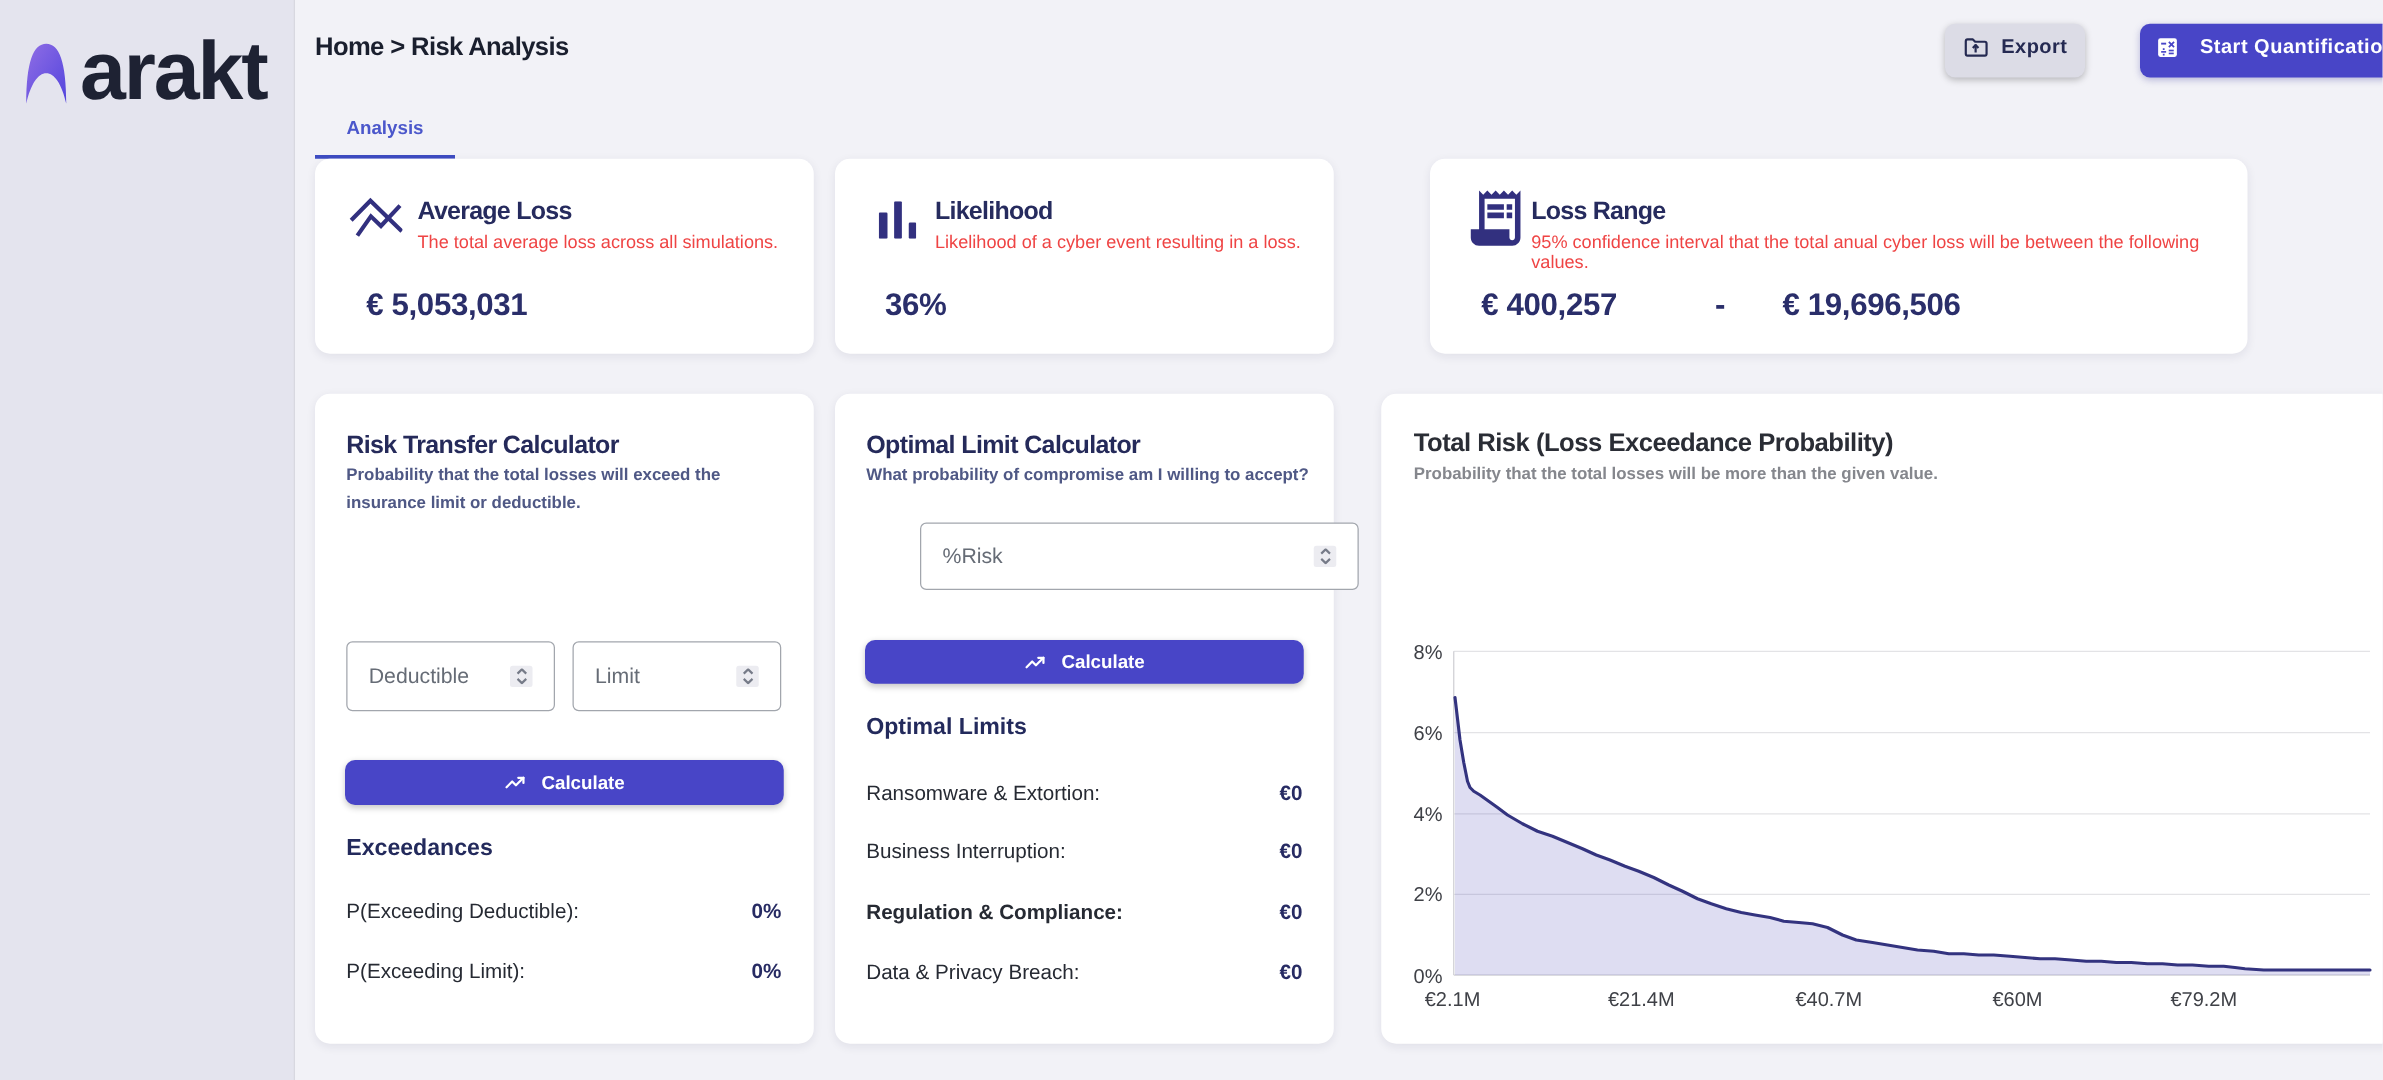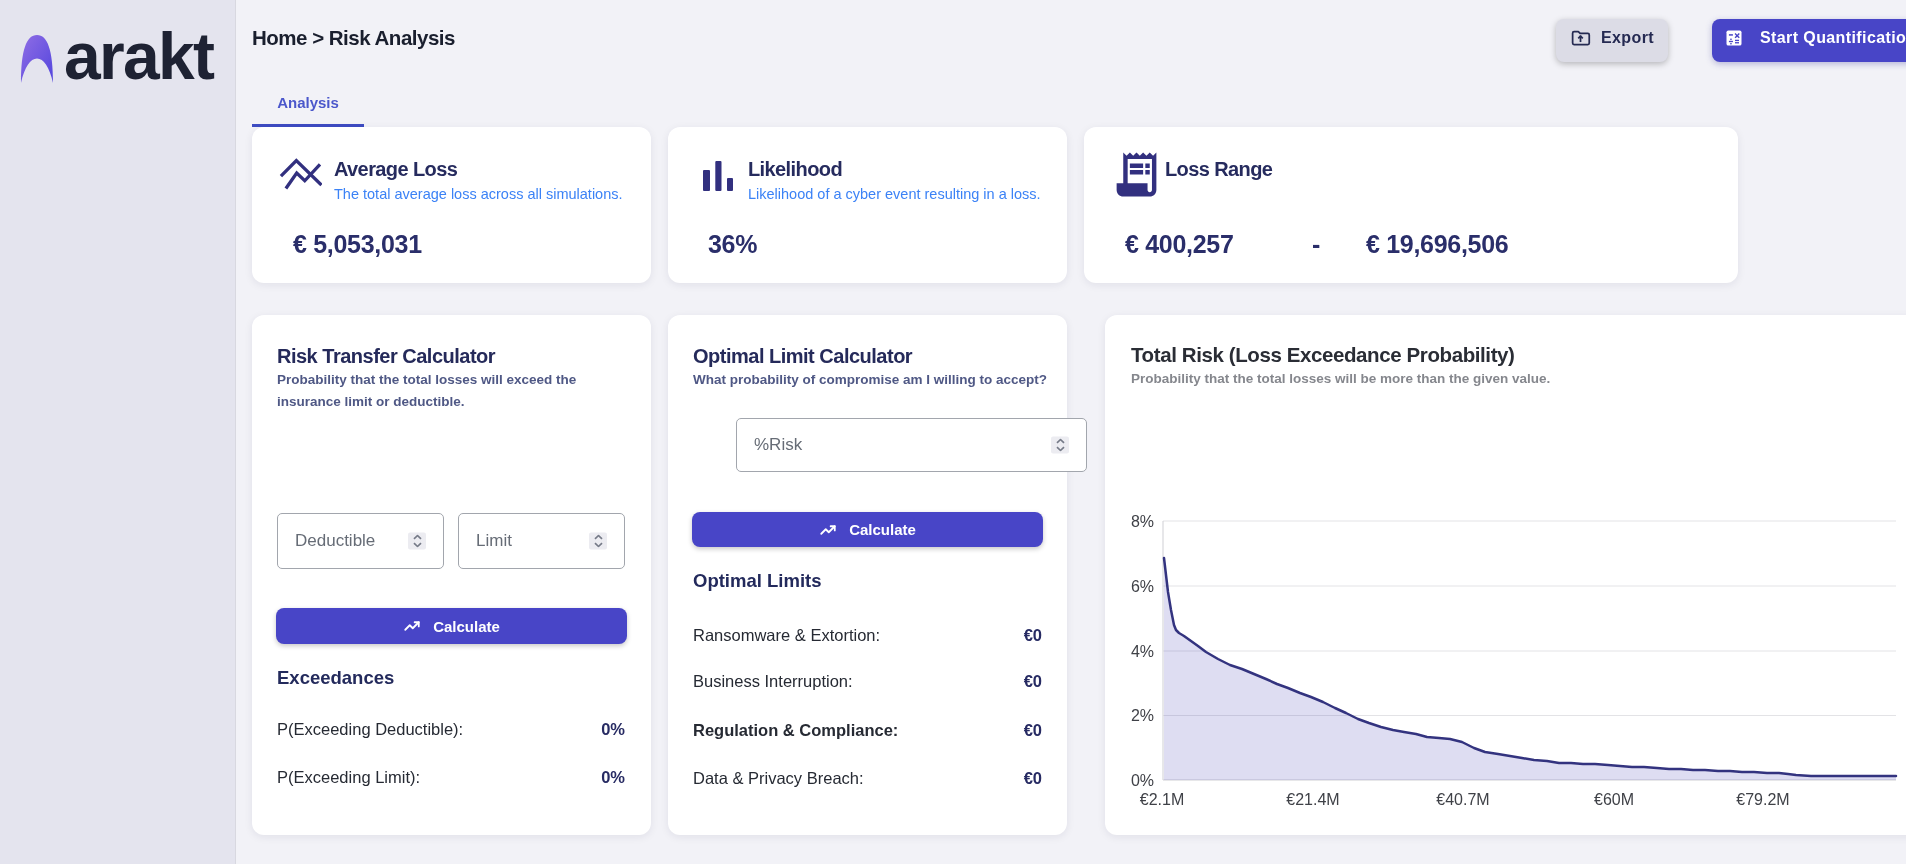--- a/index.html
+++ b/index.html
@@ -18,21 +18,21 @@
   #btn-export { left:1556px; width:112px; background:#dcdce6; color:#252a52; box-shadow:0 2px 6px rgba(0,0,0,0.25); }
   #btn-start { left:1680px; width:220px; background:#4845c7; color:#ffffff; box-shadow:0 2px 6px rgba(70,70,160,0.35); justify-content:flex-start; padding-left:12px;margin-left:32px; }
   .topbtn svg { margin-right:10px; }
 
   
   #tab { position:absolute; left:252px; top:94px; width:112px; text-align:center; font-size:15px; font-weight:700; color:#4b57cb; }
   #tabline { position:absolute; left:252px; top:124px; width:112px; height:3px; background:#3e4cc2; }
 
   
   .stat-title { position:absolute; font-size:20px; font-weight:700; letter-spacing:-0.6px; color:#262b5e; }
-  .stat-desc { position:absolute; font-size:14.5px; color:#3b82f6; }
+  .stat-desc { position:absolute; font-size:14.5px; color:#ef4444; }
   .stat-value { position:absolute; font-size:25px; font-weight:700; letter-spacing:-0.3px; color:#2a2e6a; }
 
   
   .calc-title { position:absolute; font-size:20px; font-weight:700; letter-spacing:-0.5px; color:#252a5a; }
   .calc-sub { position:absolute; font-size:13.5px; font-weight:700; color:#4f5885; line-height:22px; }
   .input { position:absolute; background:#fff; border:1px solid #a2a6ad; border-radius:5px; }
   .input .ph { position:absolute; left:17px; top:50%; transform:translateY(-50%); font-size:17px; color:#666c76; }
   .spin { position:absolute; right:17px; top:50%; transform:translateY(-50%); width:18px; height:17px; background:#ececf1; border-radius:2px; display:flex; flex-direction:column; align-items:center; justify-content:center; }
   .btn-calc { position:absolute; background:#4845c7; border-radius:8px; box-shadow:0 2px 5px rgba(0,0,0,0.22); display:flex; align-items:center; justify-content:center; color:#fff; font-size:15px; font-weight:700; }
   .btn-calc svg { margin-right:12px; }
@@ -104,26 +104,27 @@
   <svg class="abs" style="left:35px; top:34px;" width="30" height="30" viewBox="0 0 30 30" fill="#32307f">
     <rect x="0" y="9" width="7" height="21" rx="1"></rect>
     <rect x="12.3" y="0" width="6.2" height="30" rx="1"></rect>
     <rect x="24" y="17" width="6" height="13" rx="1"></rect>
   </svg>
   <div class="stat-title" style="left:80px; top:31px;">Likelihood</div>
   <div class="stat-desc" style="left:80px; top:59px;">Likelihood of a cyber event resulting in a loss.</div>
   <div class="stat-value" style="left:40px; top:103px;">36%</div>
 </div>
 
-<div class="card" style="left:1084px; top:127px; width:654px; height:156px;">
+<div class="card" style="left:1144px; top:127px; width:654px; height:156px;">
   <svg class="abs" style="left:26.4px; top:20.6px;" width="53" height="53" viewBox="0 0 24 24" fill="#32307f">
     <path d="M19.5 3.5 18 2l-1.5 1.5L15 2l-1.5 1.5L12 2l-1.5 1.5L9 2 7.5 3.5 6 2v14H3v3c0 1.66 1.34 3 3 3h12c1.66 0 3-1.34 3-3V2l-1.5 1.5zM19 19c0 .55-.45 1-1 1s-1-.45-1-1v-3H8V5h11v14z"></path>
     <path d="M9 7h6v2H9zM16 7h2v2h-2zM9 10h6v2H9zM16 10h2v2h-2z"></path>
   </svg>
   <div class="stat-title" style="left:81px; top:31px;">Loss Range</div>
+  <div class="stat-desc" style="left:81px; top:59px;">95% confidence interval that the total anual cyber loss will be between the following values.</div>
   <div class="stat-value" style="left:41px; top:103px;">€ 400,257</div>
   <div class="stat-value" style="left:228px; top:103px;">-</div>
   <div class="stat-value" style="left:282px; top:103px;">€ 19,696,506</div>
 </div>
 
 <div class="card" style="left:252px; top:315px; width:399px; height:520px;">
   <div class="calc-title" style="left:25px; top:30px;">Risk Transfer Calculator</div>
   <div class="calc-sub" style="left:25px; top:54px; width:312px;">Probability that the total losses will exceed the insurance limit or deductible.</div>
   <div class="input" style="left:206px; top:198px; width:167px; height:56px;">
     <span class="ph">Limit</span>

